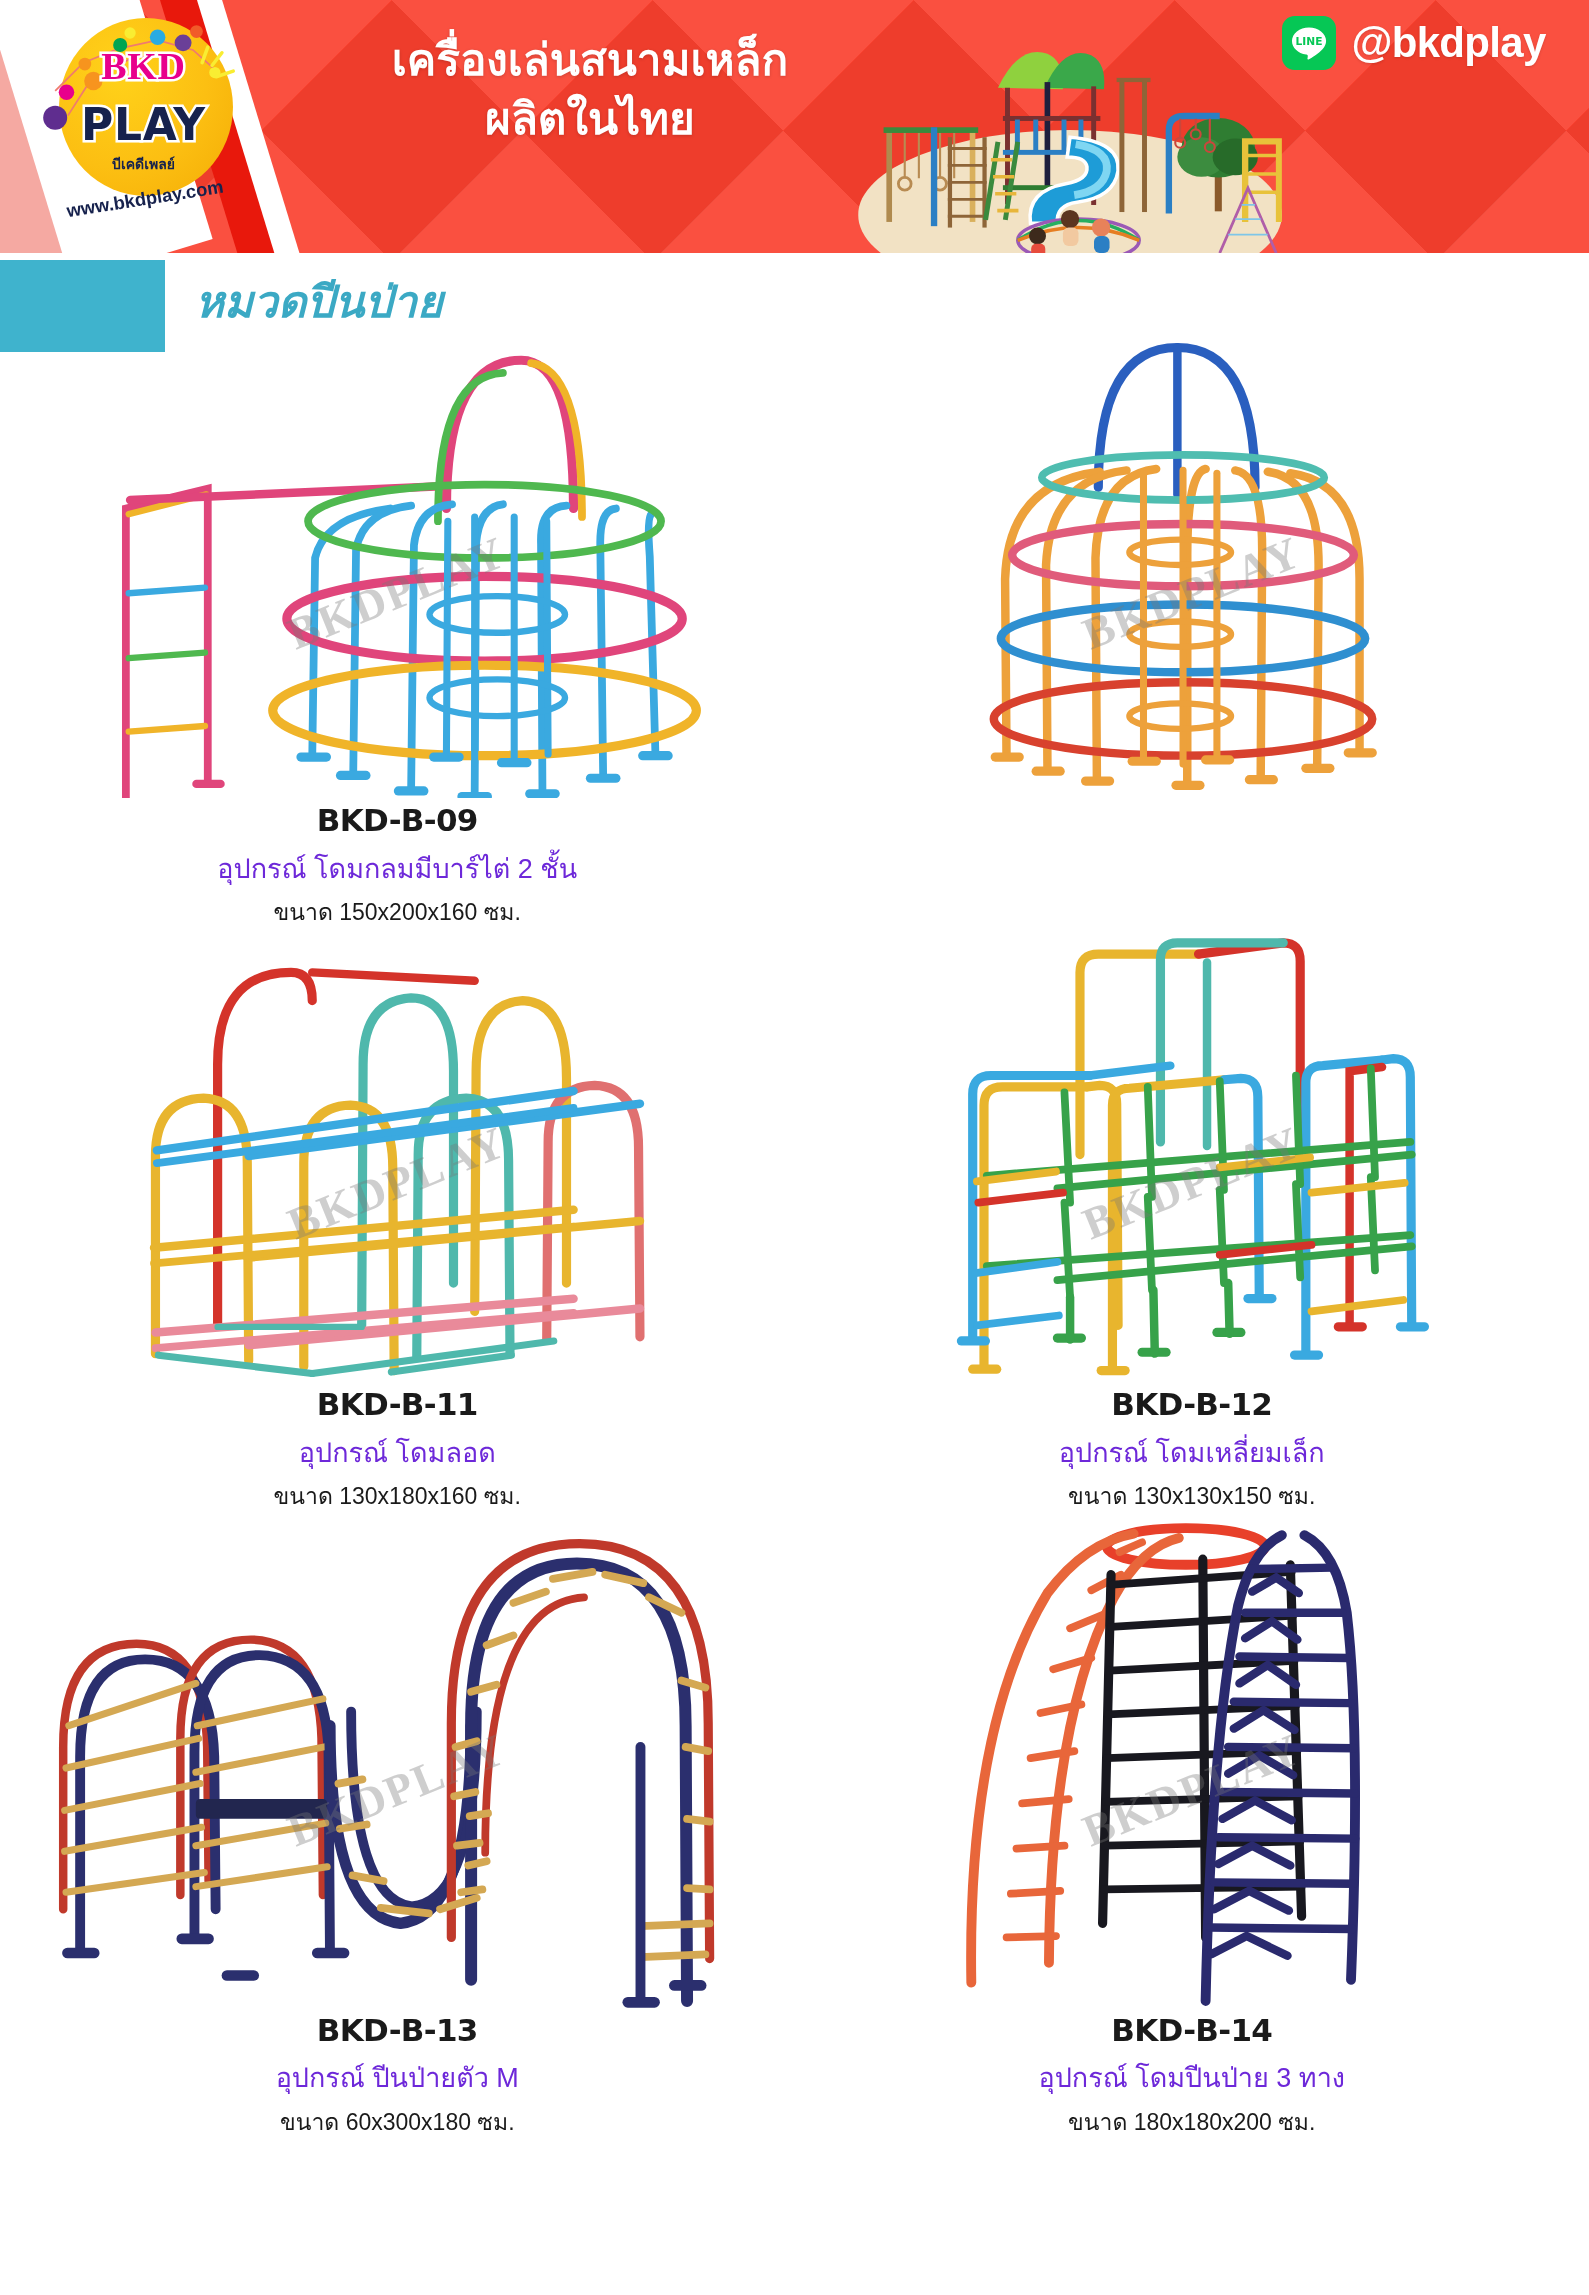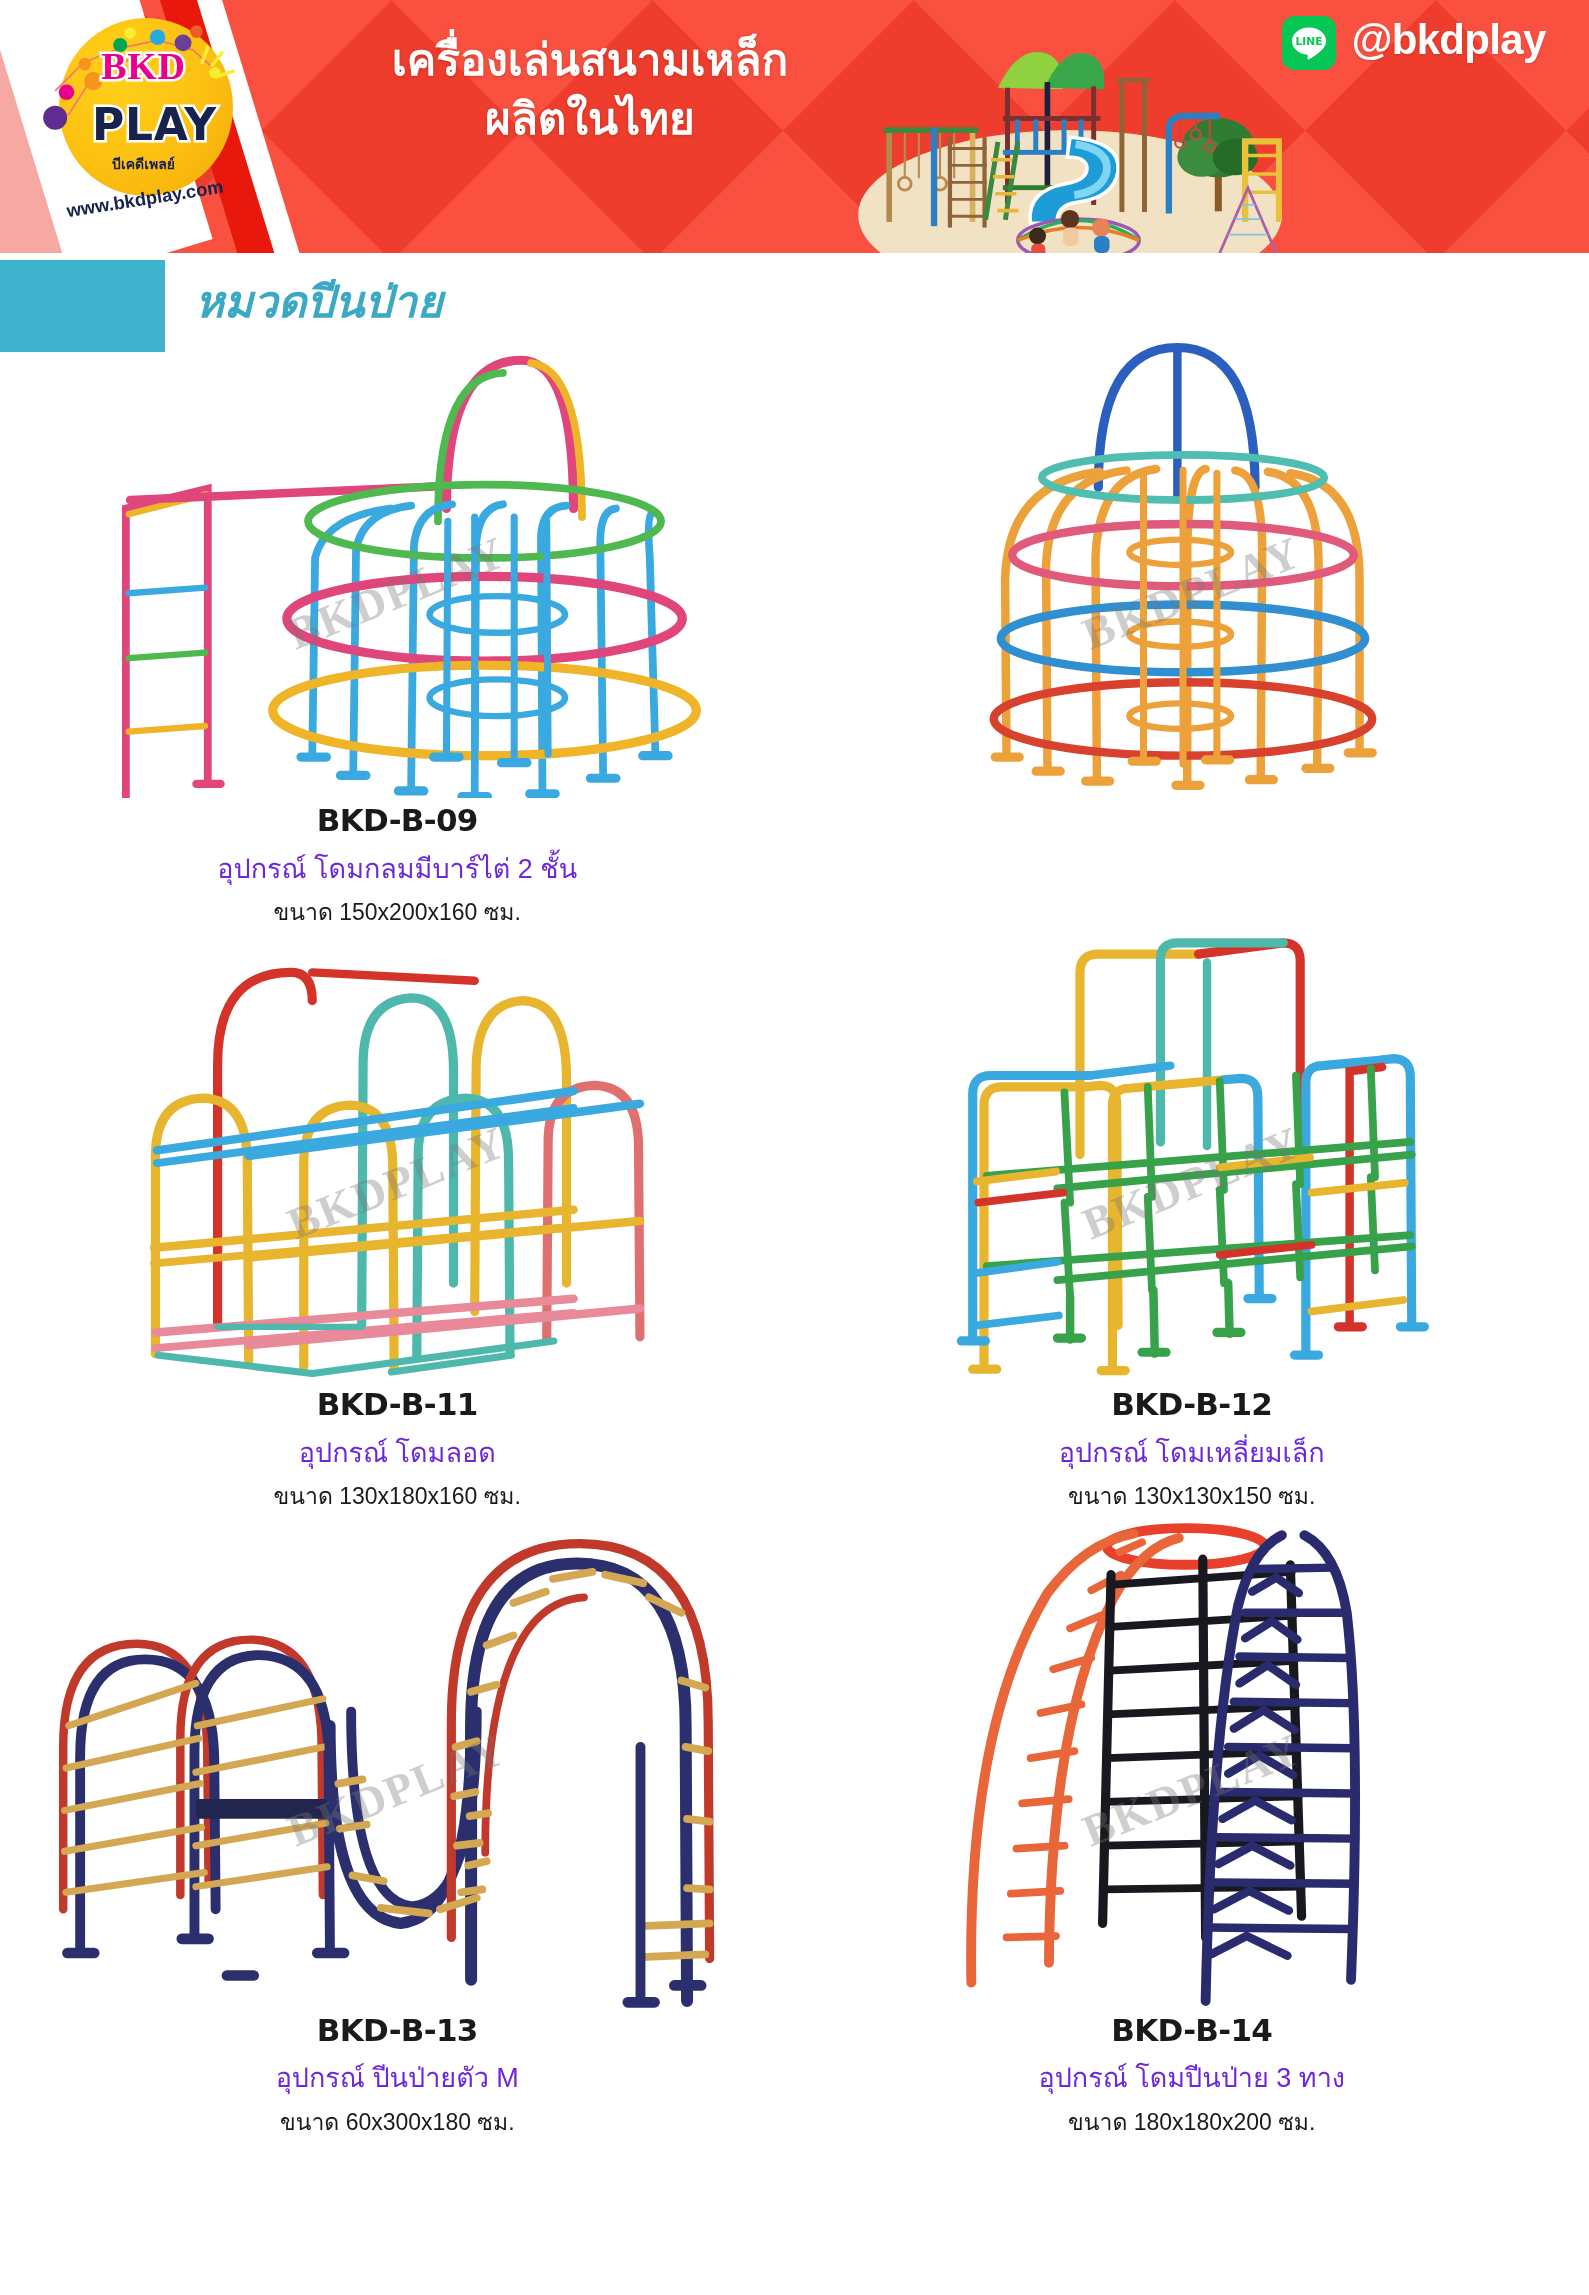--- a/index.html
+++ b/index.html
@@ -59,21 +59,21 @@
     border-radius:50%;
   }
   .logo-dots { position:absolute; left:0; top:0; width:219px; height:244px; }
   .logo-bkd {
     position:absolute; left:0; top:38px; width:219px; text-align:center;
     font-size:38px; font-weight:bold; letter-spacing:0.7px;
     color:#e8008c; -webkit-text-stroke:5px #ffffff; paint-order:stroke fill;
     font-family:Liberation Serif, serif;
   }
   .logo-play {
-    position:absolute; left:11px; top:93px; width:219px; text-align:center;
+    position:absolute; left:0; top:93px; width:219px; text-align:center;
     font-size:44px; font-weight:bold; letter-spacing:0.7px;
     color:#17224d; -webkit-text-stroke:5px #ffffff; paint-order:stroke fill;
     font-family:"DejaVu Sans",sans-serif;
   }
   .logo-thai {
     position:absolute; left:0; top:147px; width:219px; text-align:center;
     font-size:14px; font-weight:bold; color:#17224d;
   }
   .logo-url {
     position:absolute; left:21px; top:182px; width:180px; text-align:center;
@@ -86,21 +86,21 @@
     position:absolute; left:332px; top:31px; width:516px;
     text-align:center; color:#ffffff;
     font-size:44px; font-weight:bold; line-height:1.33;
     text-shadow:0 1.4px 3.5px rgba(0,0,0,.18);
   }
 
   
   .play-illus { position:absolute; left:858px; top:2.8px; width:424px; height:250px; }
 
   
-  .line-badge { position:absolute; left:1282px; top:15.5px; height:54px; display:flex; align-items:flex-start; gap:15.5px; }
+  .line-badge { position:absolute; left:1282px; top:15.5px; height:54px; display:flex; align-items:center; gap:15.5px; }
   .line-icon {
     width:54px; height:54px; border-radius:12.7px; background:#06c755;
     display:flex; align-items:center; justify-content:center;
   }
   .line-handle {
     font-size:42px; font-weight:bold; color:#ffffff; letter-spacing:-0.7px;
     text-shadow:0 1.4px 2.8px rgba(0,0,0,.15);
   }
 
   

